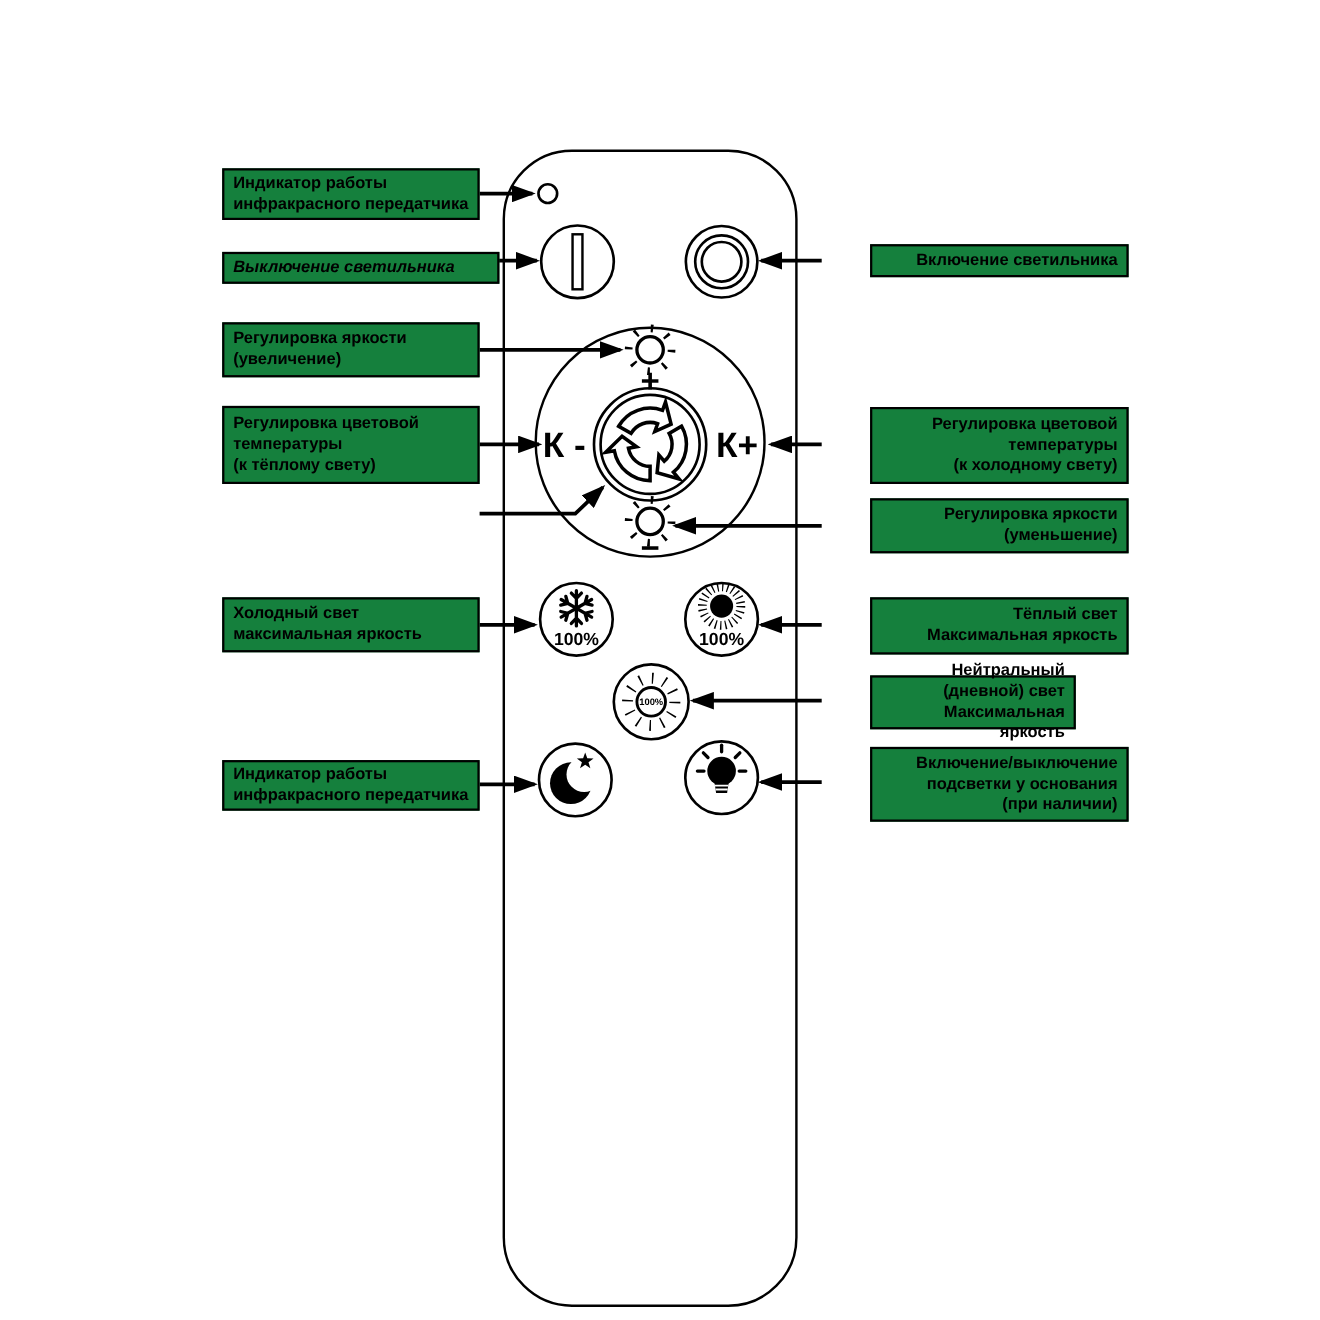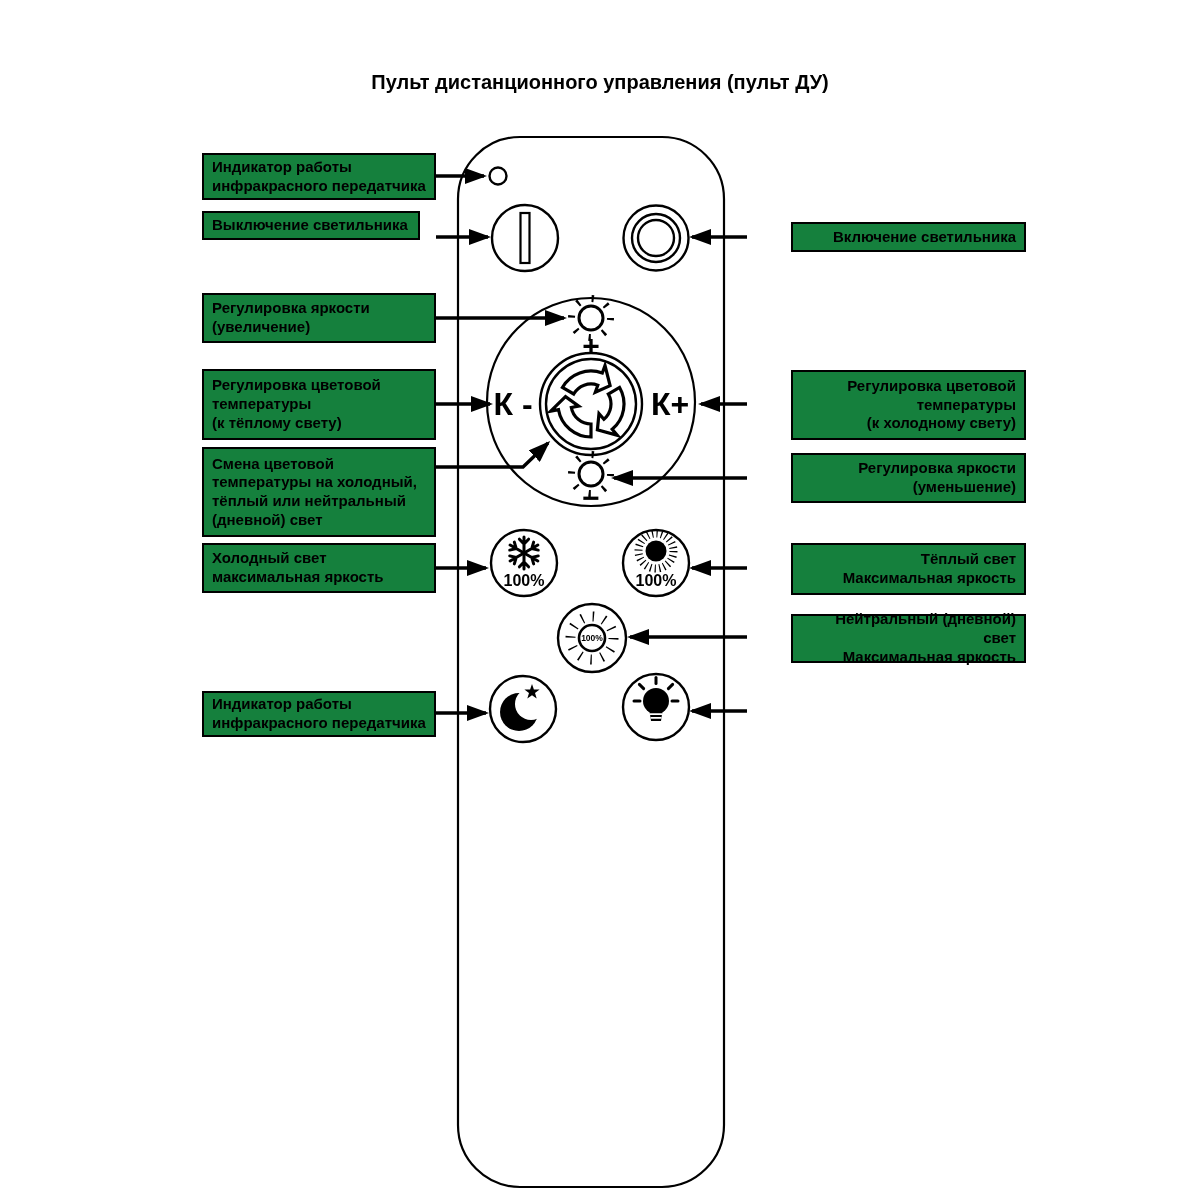--- a/index.html
+++ b/index.html
@@ -28,21 +28,20 @@
     white-space:pre-line; display:flex; align-items:center;
     padding:2px 8px;
   }
   .callout.right { text-align:right; justify-content:flex-end;margin-left:44px; }
 </style>
 </head>
 <body>
 
 <div class="page">
 
-  <h2 class="subtitle">Пульт дистанционного управления (пульт ДУ)</h2>
 
   <svg class="scene" width="1200" height="1200" viewBox="0 0 1200 1200">
     <defs>
       <marker id="ah" markerUnits="userSpaceOnUse" markerWidth="22" markerHeight="16" refX="19" refY="8" orient="auto">
         <path d="M0 0 L22 8 L0 16 Z" fill="#000"></path>
       </marker>
     </defs>
 
     <rect x="458" y="137" width="266" height="1050" rx="62" fill="#fff" stroke="#000" stroke-width="2.2"></rect>
 
@@ -160,39 +159,38 @@
           <line x1="-12.4" y1="-16.4" x2="-16.6" y2="-20.6"></line>
           <line x1="16" y1="-4" x2="22" y2="-4"></line>
           <line x1="-16" y1="-4" x2="-22" y2="-4"></line>
         </g>
       </g>
     </g>
   </svg>
 
   <div class="callout" style="left:202px; top:153px; width:234px; height:47px;">Индикатор работы
 инфракрасного передатчика</div>
-  <div class="callout" style="left:202px; top:211px; width:218px; height:29px;">Выключение светильника</div>
+  <div class="callout" style="left:202px; top:229px; width:252px; height:29px;font-style:italic;">Выключение светильника</div>
   <div class="callout" style="left:202px; top:293px; width:234px; height:50px;">Регулировка яркости
 (увеличение)</div>
   <div class="callout" style="left:202px; top:369px; width:234px; height:71px;">Регулировка цветовой
 температуры
 (к тёплому свету)</div>
-  <div class="callout" style="left:202px; top:447px; width:234px; height:90px;">Смена цветовой
-температуры на холодный,
-тёплый или нейтральный
-(дневной) свет</div>
   <div class="callout" style="left:202px; top:543px; width:234px; height:50px;">Холодный свет
 максимальная яркость</div>
   <div class="callout" style="left:202px; top:691px; width:234px; height:46px;">Индикатор работы
 инфракрасного передатчика</div>
 
   <div class="callout right" style="left:747px; top:222px; width:235px; height:30px;">Включение светильника</div>
   <div class="callout right" style="left:747px; top:370px; width:235px; height:70px;">Регулировка цветовой
 температуры
 (к холодному свету)</div>
   <div class="callout right" style="left:747px; top:453px; width:235px; height:50px;">Регулировка яркости
 (уменьшение)</div>
   <div class="callout right" style="left:747px; top:543px; width:235px; height:52px;">Тёплый свет
 Максимальная яркость</div>
-  <div class="callout right" style="left:747px; top:614px; width:235px; height:49px;">Нейтральный (дневной) свет
+  <div class="callout right" style="left:747px; top:614px; width:187px; height:49px;">Нейтральный (дневной) свет
 Максимальная яркость</div>
+  <div class="callout right" style="left:747px; top:679px; width:235px; height:68px;">Включение/выключение
+подсветки у основания
+(при наличии)</div>
 
 </div>
 
 </body></html>

